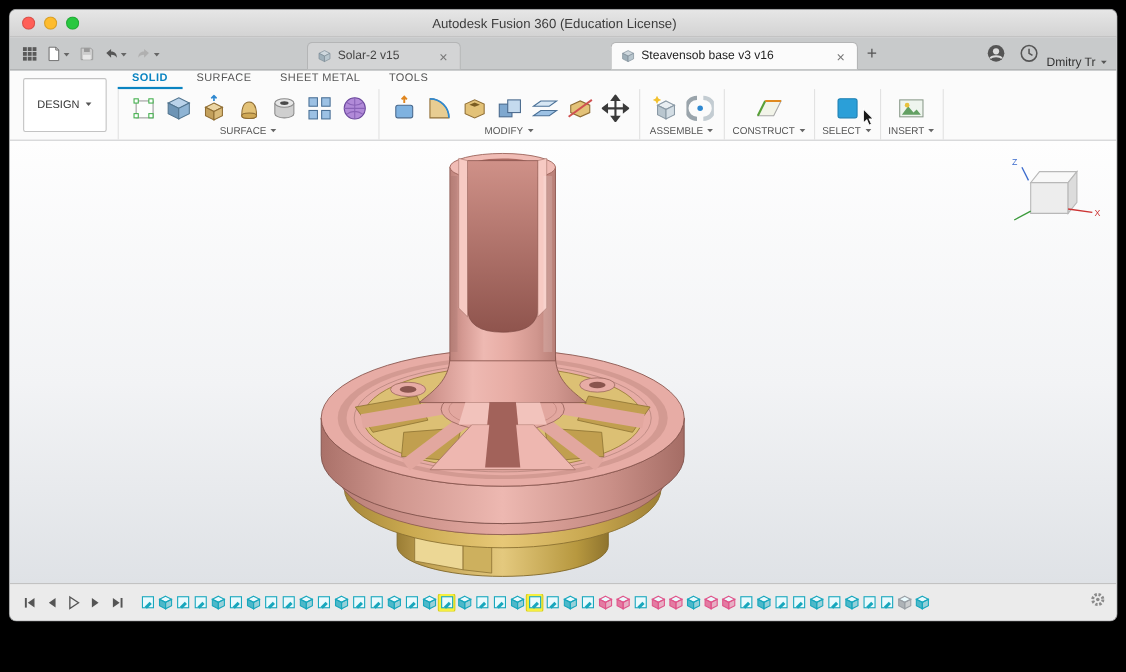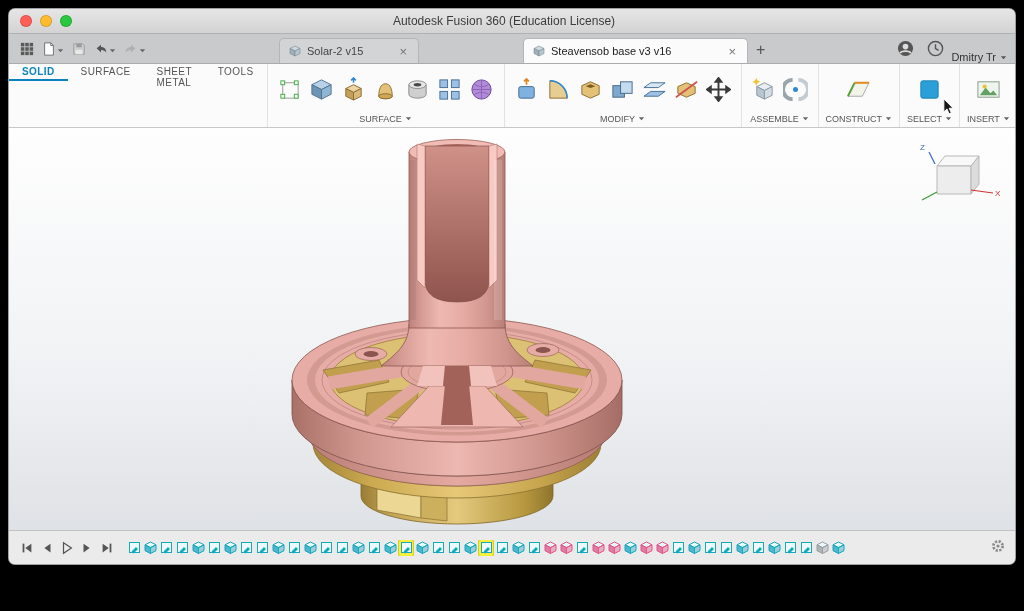--- a/index.html
+++ b/index.html
@@ -14,39 +14,39 @@
   .light{width:12px;height:12px;border-radius:50%;border:1px solid rgba(0,0,0,.15);}
   .light.red{background:#ff5f57}.light.yellow{background:#febc2e}.light.green{background:#28c840}
   .wtitle{position:absolute;left:0;right:16px;text-align:center;font-size:12px;color:#3c3c3c;}
   
   .tabbar{flex:0 0 30px;background:#c8cacb;border-bottom:1px solid #a9abac;display:flex;align-items:flex-end;
     padding:0 8px;position:relative;}
   .qa-left{display:flex;align-items:center;height:100%;gap:2px;margin-right:4px;}
   .qa-btn{height:20px;display:flex;align-items:center;gap:1px;padding:0 3px;border-radius:3px;}
   .qa-btn svg{width:14px;height:14px;}
   .qa-btn .caret svg{width:7px;height:7px;}
-  .doc-tabs{display:flex;align-items:flex-end;height:100%;}
+  .doc-tabs{display:flex;align-items:flex-end;height:100%;gap:32px;}
   .doc-tab{height:25px;display:flex;align-items:center;gap:6px;padding:0 9px;font-size:11px;color:#444;
     background:#d3d4d5;border:1px solid #b4b5b6;border-bottom:none;border-radius:5px 5px 0 0;min-width:140px;}
   .doc-tab:first-child{margin-left:126px;}
   .doc-tab.active{margin-left:104px;background:#fbfbfb;color:#222;min-width:225px;}
   .tab-cube{display:flex}.tab-cube svg{width:12px;height:12px;}
   .tab-label{flex:1;white-space:nowrap;}
   .tab-close{color:#777;font-size:13px;line-height:1;padding:0 2px;}
   .newtab{font-size:16px;color:#555;margin:0 0 4px 8px;}
   .qa-right{margin-left:auto;display:flex;align-items:center;height:100%;gap:7px;padding-right:4px;}
   .qa-right svg{width:17px;height:17px;}
   .user-label{font-size:11px;color:#333;display:flex;align-items:center;gap:4px;}
   .user-label .caret svg{width:7px;height:7px;}
   
   .toolbar{flex:0 0 64px;background:#fbfbfb;border-bottom:1px solid #c6c8c9;display:flex;}
   .design-box{align-self:stretch;margin:7px 10px 7px 12px;border:1px solid #c3c3c3;background:#fff;
     width:76px;display:flex;align-items:center;justify-content:center;gap:5px;font-size:10px;color:#333;border-radius:2px;}
   .design-box .caret svg{width:7px;height:7px;}
-  .ribbon{flex:1;display:flex;flex-direction:row;justify-content:space-between;}
+  .ribbon{flex:1;display:flex;flex-direction:column;justify-content:space-between;}
   .ribbon-tabs{height:17px;display:flex;}
   .rtab{padding:2px 13px 0;font-size:10px;letter-spacing:.4px;color:#555;border-bottom:2px solid transparent;}
   .rtab.active{color:#0a84c1;font-weight:bold;border-bottom-color:#0a84c1;}
   .groups{flex:1;display:flex;align-items:stretch;}
   .group{display:flex;flex-direction:column;align-items:center;padding:1px 7px 2px;border-right:1px solid #e2e2e2;position:relative;}
   .group:first-child{border-left:1px solid #e2e2e2;}
   .group-icons{display:flex;align-items:center;gap:2px;flex:1;}
   .tool-btn{width:30px;height:30px;display:flex;align-items:center;justify-content:center;border-radius:3px;}
   .tool-btn svg{width:25px;height:25px;}
   .group-label{font-size:9px;color:#555;display:flex;align-items:center;gap:3px;padding-bottom:1px;}
@@ -174,20 +174,26 @@
       </div>
     <div class="user-label">
       <span>Dmitry Tr</span>
       <span class="caret"><svg viewBox="0 0 8 8">
             <path d="M1 2.5h6L4 6z" fill="#555"></path>
           </svg></span>
     </div>
   </div>
 
   <div class="toolbar">
+    <div class="design-box">
+      <span>DESIGN</span>
+      <span class="caret"><svg viewBox="0 0 8 8">
+            <path d="M1 2.5h6L4 6z" fill="#555"></path>
+          </svg></span>
+    </div>
     <div class="ribbon">
       <div class="ribbon-tabs">
           <div class="rtab active">SOLID</div>
           <div class="rtab ">SURFACE</div>
           <div class="rtab ">SHEET METAL</div>
           <div class="rtab ">TOOLS</div>
         </div>
       <div class="groups">
           <div class="group">
             <div class="group-icons">

